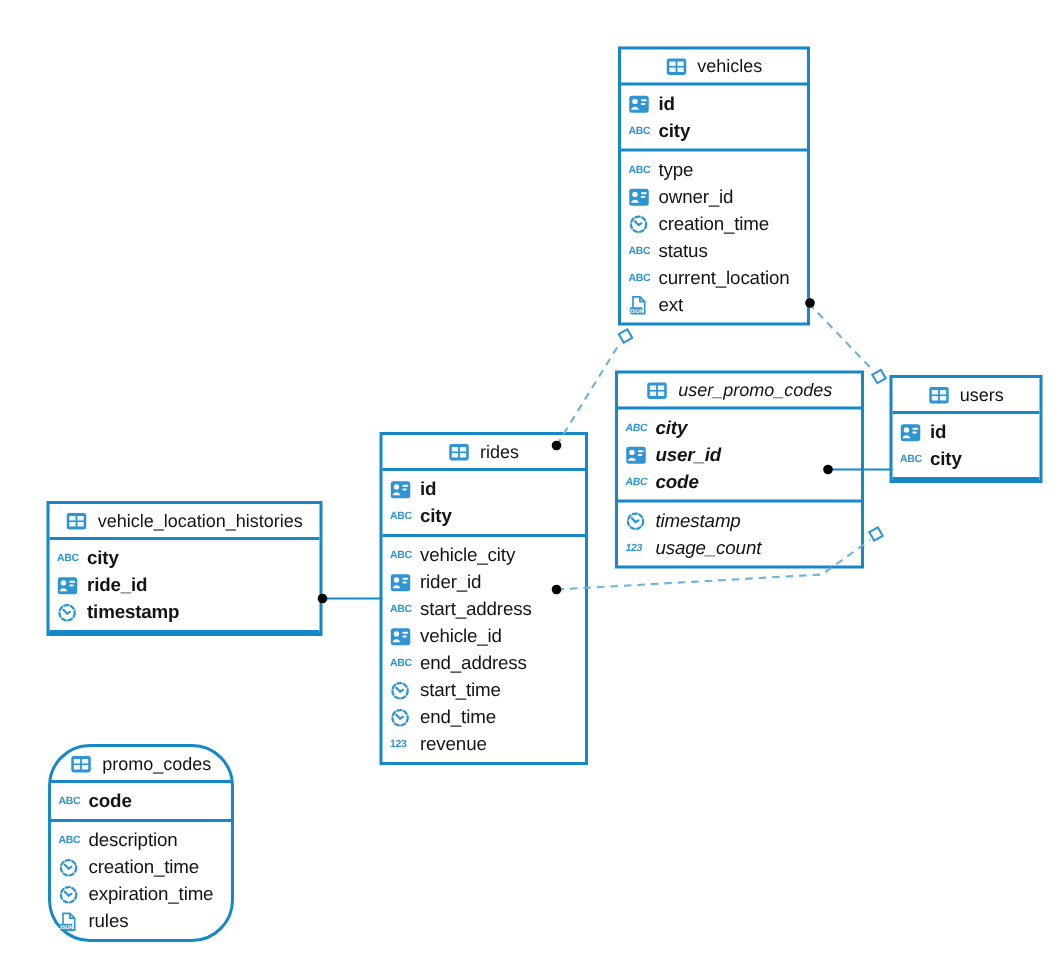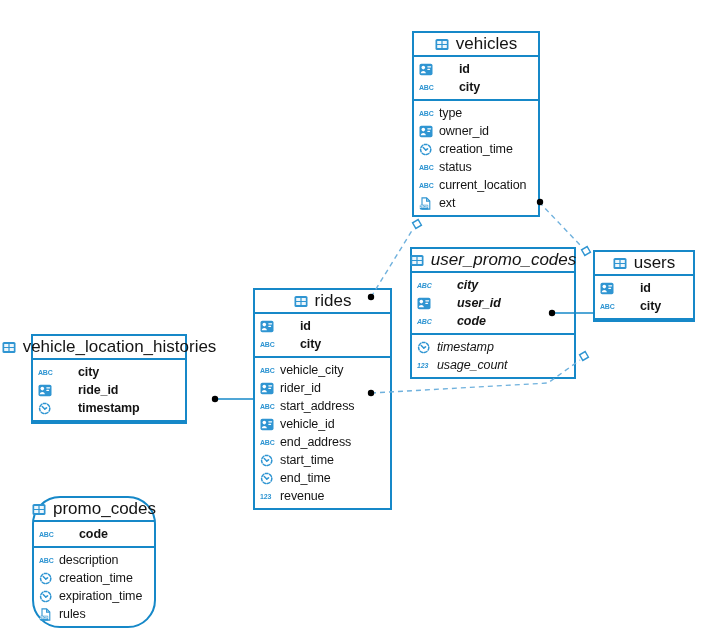--- a/index.html
+++ b/index.html
@@ -12,26 +12,26 @@
   #canvas{
     position:relative;width:705px;height:636px;background:#ffffff;
     font-family:"Liberation Sans",sans-serif;color:var(--text);overflow:hidden;
   }
   .erd-table{
     position:absolute;box-sizing:border-box;background:#fff;
     border:2px solid var(--blue);
   }
   .tbl-header{
     height:22px;display:flex;align-items:center;justify-content:center;
-    gap:5px;padding:0 4px;font-size:17px;border-bottom:2px solid var(--blue);
+    gap:5px;padding:0 4px;font-size:12px;border-bottom:2px solid var(--blue);
     white-space:nowrap;
   }
   .tbl-section{padding:3px 0;}
   .tbl-section.keys{border-bottom:2px solid var(--blue);}
-  .tbl-section.keys .row-label{font-weight:bold;margin-left:20px;}
+  .tbl-section.keys .row-label{font-weight:bold;}
   .row{
     height:18px;display:flex;align-items:center;gap:4px;padding:0 5px;
     font-size:12.5px;letter-spacing:-0.1px;white-space:nowrap;
   }
   .icon-cell{
     width:16px;flex:0 0 16px;display:flex;align-items:center;justify-content:flex-start;
   }
   .glyph-icon{
     font-size:7px;font-weight:bold;color:var(--icon-blue);
     letter-spacing:-0.2px;line-height:1;
@@ -325,21 +325,21 @@
           <span class="row-label">end_time</span>
         </div>
         <div class="row">
           <span class="icon-cell">
             <span class="glyph-icon">123</span>
           </span>
           <span class="row-label">revenue</span>
         </div>
       </div>
     </div>
-    <div class="erd-table" style="left: 31px; top: 334px; width: 156px;">
+    <div class="erd-table" style="left: 31px; top: 334px; width: 184px;">
       <div class="tbl-header">
         <span class="icon-cell">
           <svg width="14" height="13" viewBox="0 0 14 13">
             <rect x="0.5" y="1" width="13" height="11" rx="1.6" fill="#2f95d2"></rect>
             <rect x="2.2" y="3" width="4.2" height="3" fill="#fff" opacity="0.92"></rect>
             <rect x="7.6" y="3" width="4.2" height="3" fill="#fff" opacity="0.92"></rect>
             <rect x="2.2" y="7" width="4.2" height="3" fill="#fff" opacity="0.92"></rect>
             <rect x="7.6" y="7" width="4.2" height="3" fill="#fff" opacity="0.92"></rect>
           </svg>
         </span>

